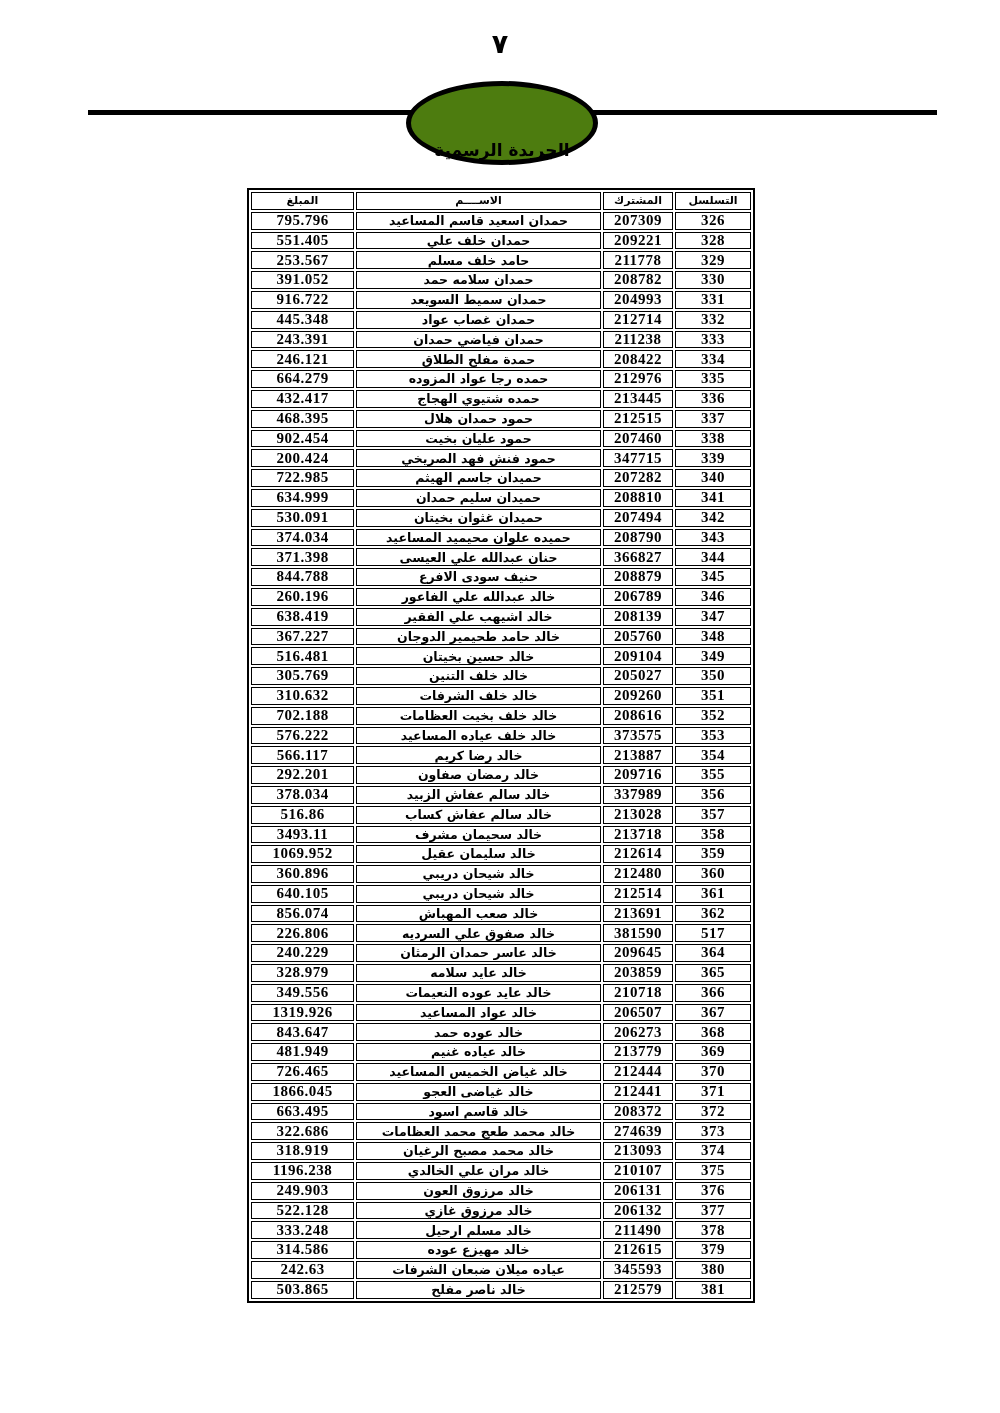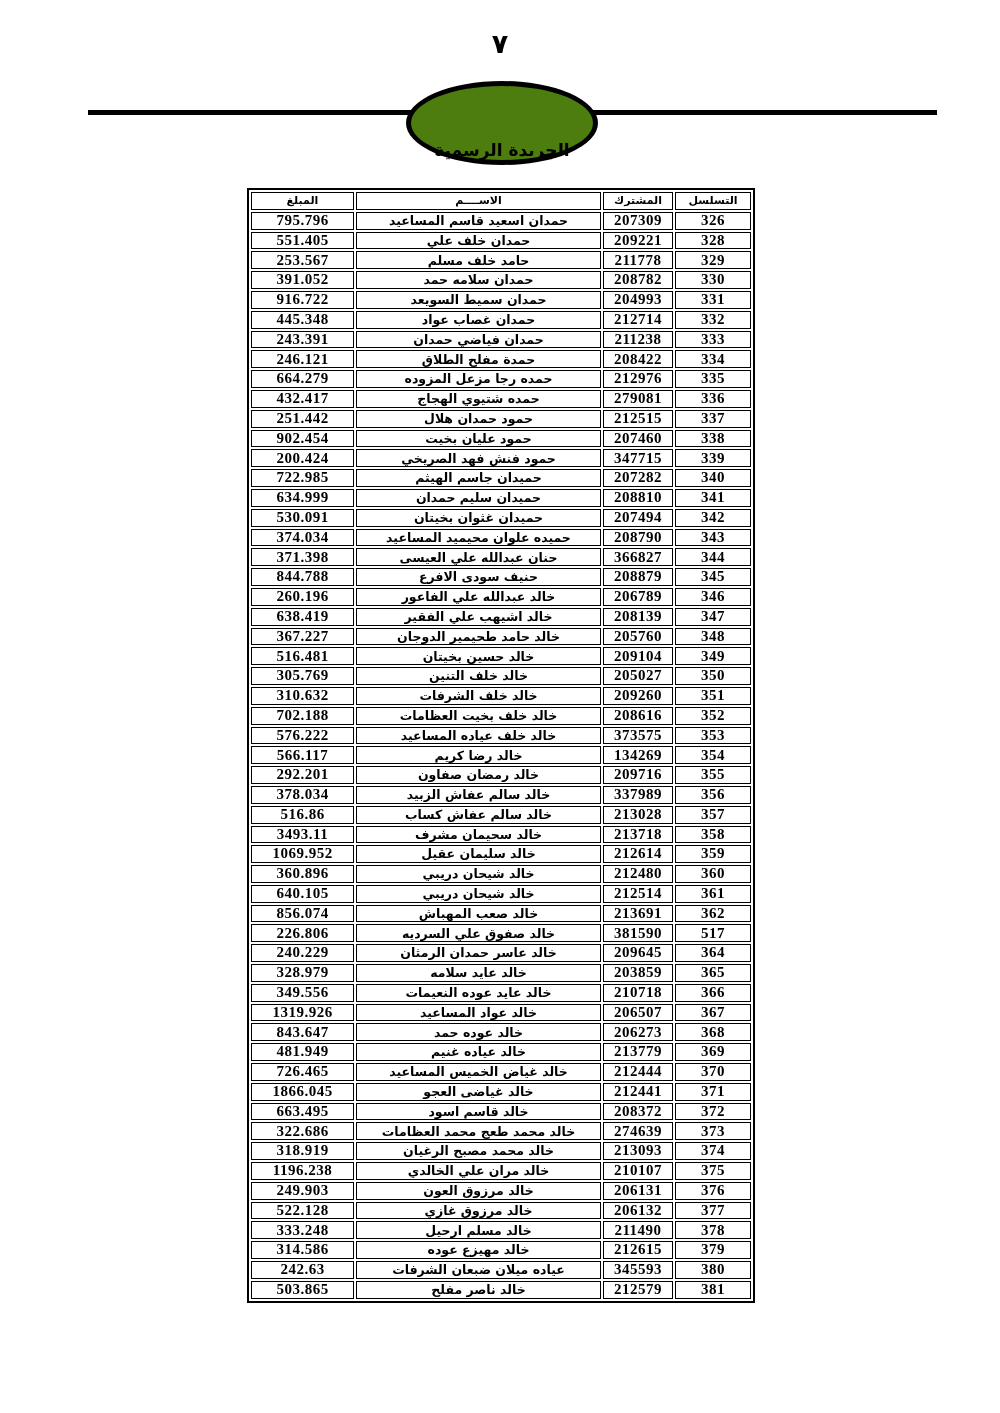--- a/index.html
+++ b/index.html
@@ -143,34 +143,34 @@
       </tr>
       <tr>
         <td class="num">334</td>
         <td class="num">208422</td>
         <td class="name">حمدة مفلح الطلاق</td>
         <td class="num">246.121</td>
       </tr>
       <tr>
         <td class="num">335</td>
         <td class="num">212976</td>
-        <td class="name">حمده رجا مزعل المزوده</td>
+        <td class="name">حمده رجا عواد المزوده</td>
         <td class="num">664.279</td>
       </tr>
       <tr>
         <td class="num">336</td>
-        <td class="num">279081</td>
+        <td class="num">213445</td>
         <td class="name">حمده شتيوي الهجاج</td>
         <td class="num">432.417</td>
       </tr>
       <tr>
         <td class="num">337</td>
         <td class="num">212515</td>
         <td class="name">حمود حمدان هلال</td>
-        <td class="num">251.442</td>
+        <td class="num">468.395</td>
       </tr>
       <tr>
         <td class="num">338</td>
         <td class="num">207460</td>
         <td class="name">حمود عليان بخيت</td>
         <td class="num">902.454</td>
       </tr>
       <tr>
         <td class="num">339</td>
         <td class="num">347715</td>
@@ -256,21 +256,21 @@
         <td class="num">702.188</td>
       </tr>
       <tr>
         <td class="num">353</td>
         <td class="num">373575</td>
         <td class="name">خالد خلف عياده المساعيد</td>
         <td class="num">576.222</td>
       </tr>
       <tr>
         <td class="num">354</td>
-        <td class="num">134269</td>
+        <td class="num">213887</td>
         <td class="name">خالد رضا كريم</td>
         <td class="num">566.117</td>
       </tr>
       <tr>
         <td class="num">355</td>
         <td class="num">209716</td>
         <td class="name">خالد رمضان صفاون</td>
         <td class="num">292.201</td>
       </tr>
       <tr>

